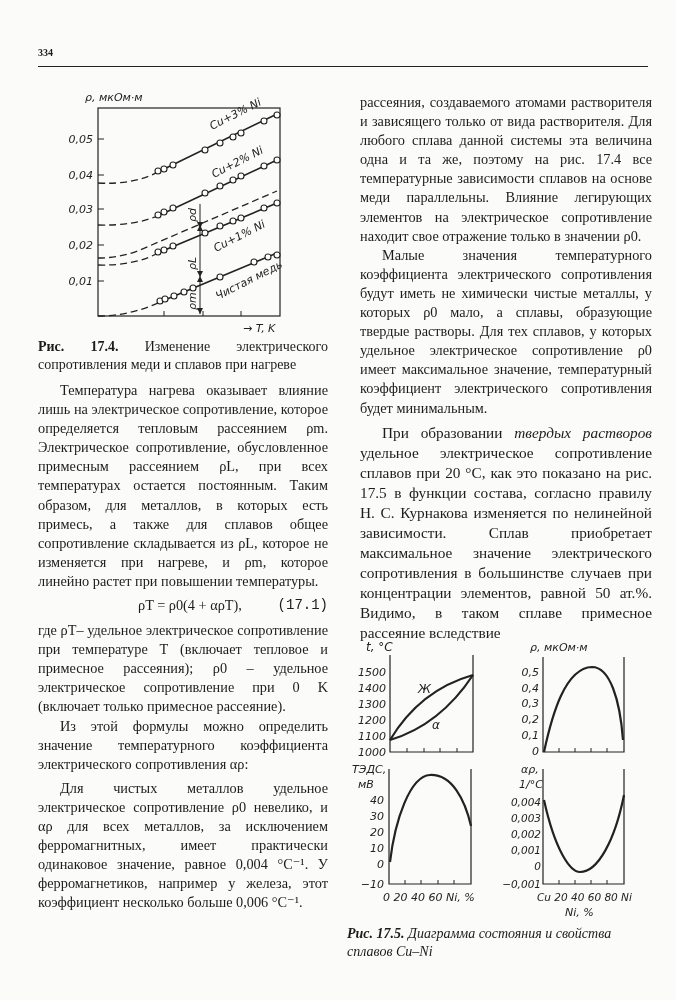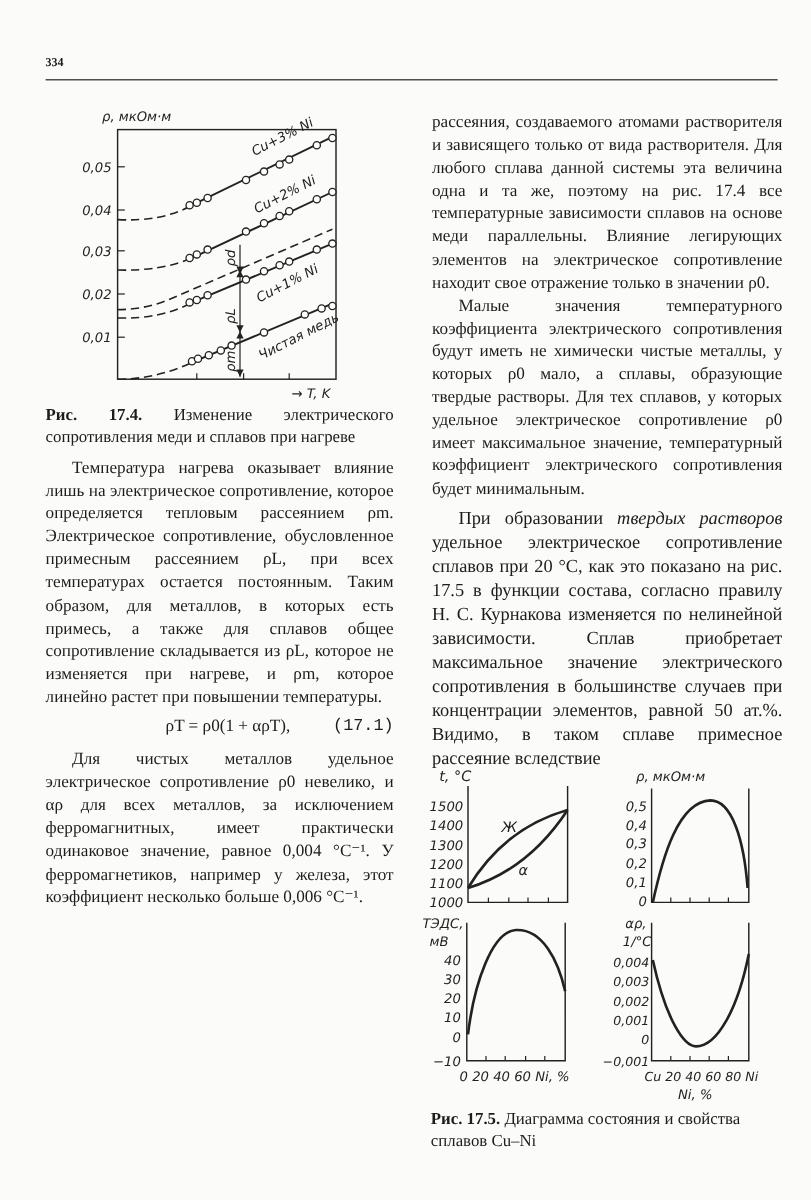--- a/index.html
+++ b/index.html
@@ -128,23 +128,25 @@
   </g>
 </svg>
 
 <div class="caption" style="left:38px;top:338px;width:290px;text-align:justify;">
   <b>Рис. 17.4.</b> <span>Изменение электрического сопротивления меди и сплавов при нагреве</span>
 </div>
 
 <div class="col" style="left:38px;top:381px;width:290px;">
   <p>Температура нагрева оказывает влияние лишь на электрическое сопротивление, которое определяется тепловым рассеянием ρm. Электрическое сопротивление, обусловленное примесным рассеянием ρL, при всех температурах остается постоянным. Таким образом, для металлов, в которых есть примесь, а также для сплавов общее сопротивление складывается из ρL, которое не изменяется при нагреве, и ρm, которое линейно растет при повышении температуры.</p>
   <div class="eq">
-    <span>ρT = ρ0(1 + αρT),</span>
+    <span>ρT = ρ0(4 + αρT),</span>
       <span class="num">(17.1)</span>
   </div>
+  <p class="noind">где ρT– удельное электрическое сопротивление при температуре T (включает тепловое и примесное рассеяния); ρ0 – удельное электрическое сопротивление при 0 K (включает только примесное рассеяние).</p>
+  <p>Из этой формулы можно определить значение температурного коэффициента электрического сопротивления αρ:</p>
   <p class="gap">Для чистых металлов удельное электрическое сопротивление ρ0 невелико, и αρ для всех металлов, за исключением ферромагнитных, имеет практически одинаковое значение, равное 0,004 °C⁻¹. У ферромагнетиков, например у железа, этот коэффициент несколько больше 0,006 °C⁻¹.</p>
 
 </div>
 
 <div class="col" style="left:335px;top:93px;width:292px;margin-left:25px;">
   <p class="noind">рассеяния, создаваемого атомами растворителя и зависящего только от вида растворителя. Для любого сплава данной системы эта величина одна и та же, поэтому на рис. 17.4 все температурные зависимости сплавов на основе меди параллельны. Влияние легирующих элементов на электрическое сопротивление находит свое отражение только в значении ρ0.</p>
   <p>Малые значения температурного коэффициента электрического сопротивления будут иметь не химически чистые металлы, у которых ρ0 мало, а сплавы, образующие твердые растворы. Для тех сплавов, у которых удельное электрическое сопротивление ρ0 имеет максимальное значение, температурный коэффициент электрического сопротивления будет минимальным.</p>
   <p class="gap bigtext"><span>При образовании </span><i>твердых растворов</i><span> удельное электрическое сопротивление сплавов при 20 °C, как это показано на рис. 17.5 в функции состава, согласно правилу Н. С. Курнакова изменяется по нелинейной зависимости. Сплав приобретает максимальное значение электрического сопротивления в большинстве случаев при концентрации элементов, равной 50 ат.%. Видимо, в таком сплаве примесное рассеяние вследствие</span></p>
 </div>
 
@@ -232,15 +234,15 @@
       <text x="541" y="854">0,001</text>
       <text x="541" y="870">0</text>
       <text x="541" y="888">−0,001</text>
     </g>
     <path d="M544,800 C555,850 570,872 580,872 C598,872 615,840 624,795" fill="none" stroke="#222" stroke-width="2.2"></path>
     <text x="537" y="901" font-size="10.5">Cu 20 40 60 80 Ni</text>
     <text x="565" y="916" font-size="11">Ni, %</text>
   </g>
 </svg>
 
-<div class="caption" style="left:359px;top:925px;width:292px;">
+<div class="caption" style="left:347px;top:925px;width:292px;font-style:italic;">
   <b>Рис. 17.5.</b> <span>Диаграмма состояния и свойства сплавов Cu–Ni</span>
 </div>
 
 </body></html>

